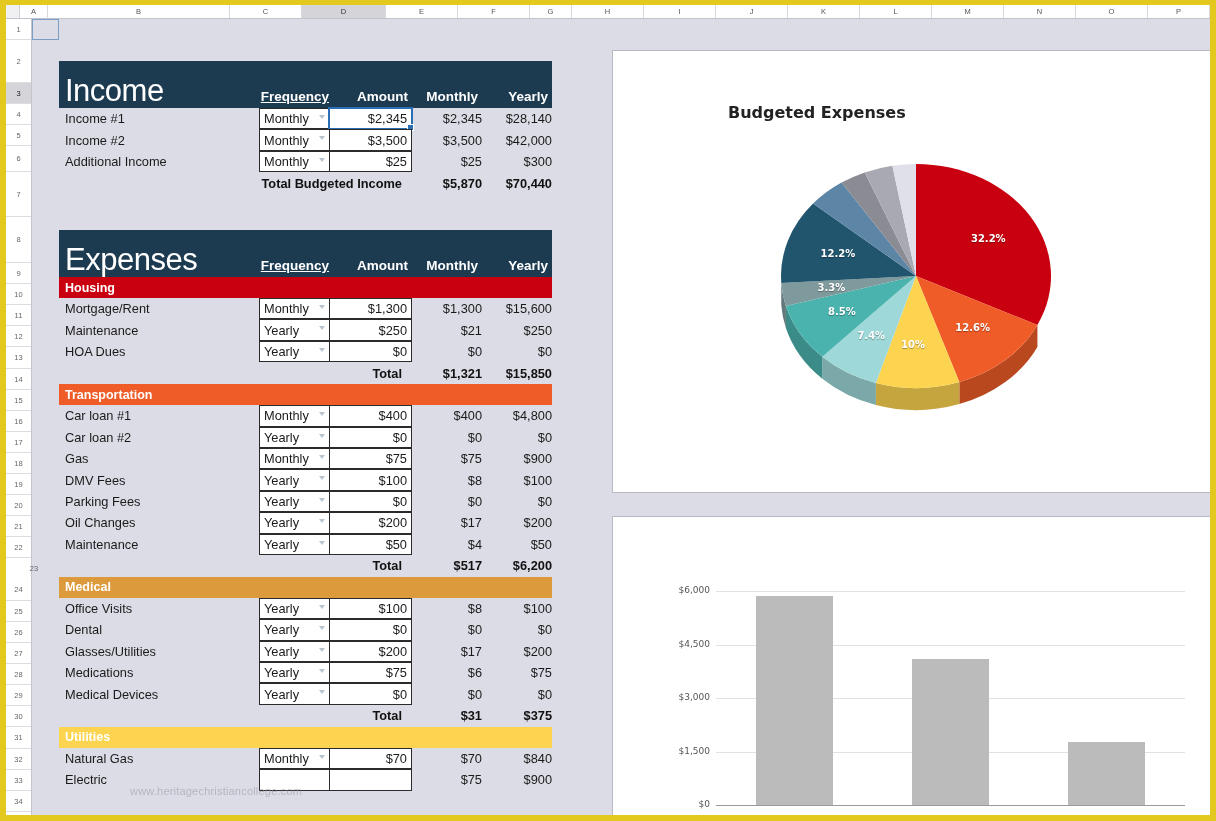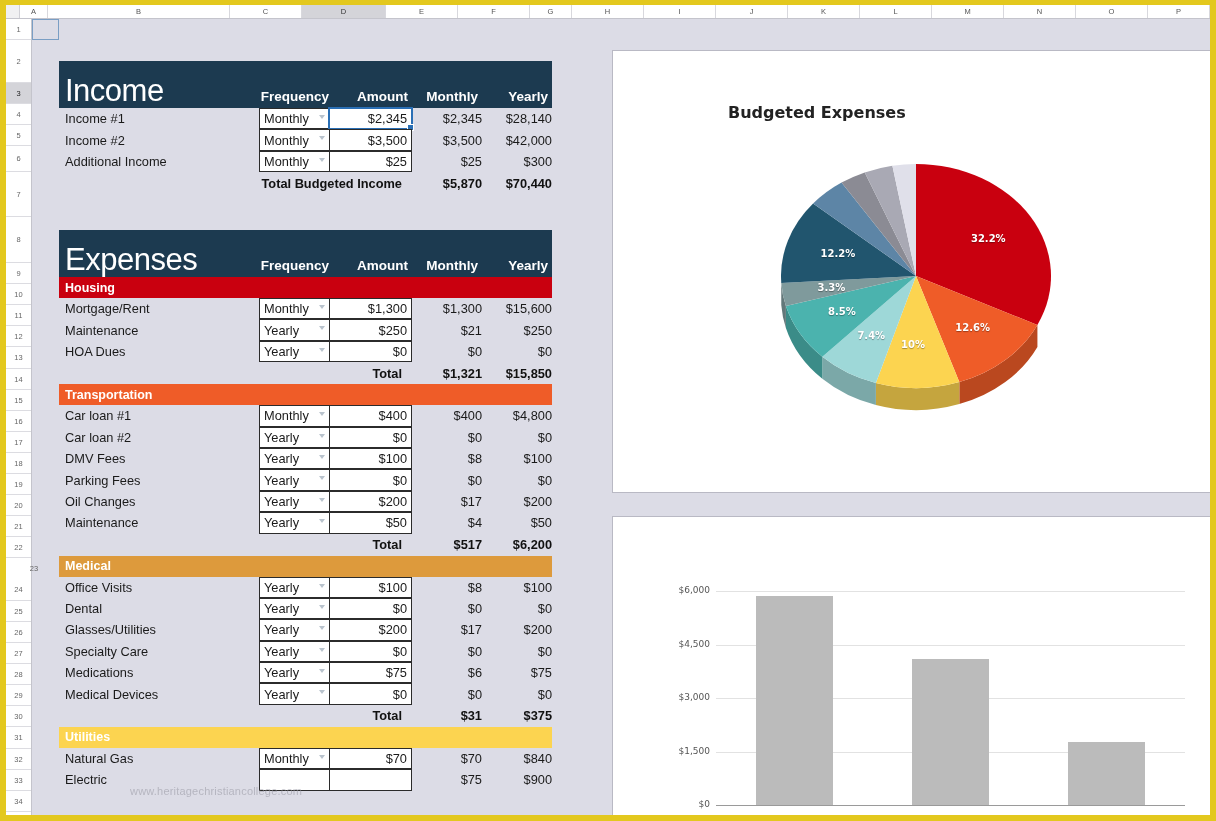--- a/index.html
+++ b/index.html
@@ -74,21 +74,21 @@
   .bighdr .title {
     position: absolute; left: 6px; bottom: 2px;
     font-size: 31px; font-weight: 400; letter-spacing: -0.5px;
     line-height: 1;
   }
   .bighdr .sub {
     font-size: 13.5px; font-weight: bold; text-align: right;
     padding-right: 4px; vertical-align: bottom; padding-bottom: 4px;
     color: #fff;
   }
-  .sub-center { text-align: left; padding-right: 0 !important; }
+  .sub-center { text-align: left; padding-right: 0 !important; text-decoration: underline; }
 
   .cathdr td {
     color: #fff; font-size: 12.5px; font-weight: bold;
     height: 21px; padding-left: 6px;
   }
   .row td { height: 21.4px; font-size: 12.8px; color: #1a1a1a; }
   .row .nm { padding-left: 6px; }
   .cell-box {
     border: 1px solid #2b2b2b; background: #fff; height: 21.4px;
     display: flex; align-items: center; position: relative;
@@ -404,20 +404,36 @@
             </td>
             <td>
               <div class="cell-box amt">
                 <span>$0</span>
               </div>
             </td>
             <td class="num">$0</td>
             <td class="num">$0</td>
           </tr>
           <tr class="row">
+            <td class="nm">Gas</td>
+            <td>
+              <div class="cell-box freq">
+                <span>Monthly</span>
+                <span class="caret"></span>
+              </div>
+            </td>
+            <td>
+              <div class="cell-box amt">
+                <span>$75</span>
+              </div>
+            </td>
+            <td class="num">$75</td>
+            <td class="num">$900</td>
+          </tr>
+          <tr class="row">
             <td class="nm">DMV Fees</td>
             <td>
               <div class="cell-box freq">
                 <span>Yearly</span>
                 <span class="caret"></span>
               </div>
             </td>
             <td>
               <div class="cell-box amt">
                 <span>$100</span>
@@ -522,36 +538,20 @@
                 <span class="caret"></span>
               </div>
             </td>
             <td>
               <div class="cell-box amt">
                 <span>$200</span>
               </div>
             </td>
             <td class="num">$17</td>
             <td class="num">$200</td>
-          </tr>
-          <tr class="row">
-            <td class="nm">Specialty Care</td>
-            <td>
-              <div class="cell-box freq">
-                <span>Yearly</span>
-                <span class="caret"></span>
-              </div>
-            </td>
-            <td>
-              <div class="cell-box amt">
-                <span>$0</span>
-              </div>
-            </td>
-            <td class="num">$0</td>
-            <td class="num">$0</td>
           </tr>
           <tr class="row">
             <td class="nm">Medications</td>
             <td>
               <div class="cell-box freq">
                 <span>Yearly</span>
                 <span class="caret"></span>
               </div>
             </td>
             <td>

